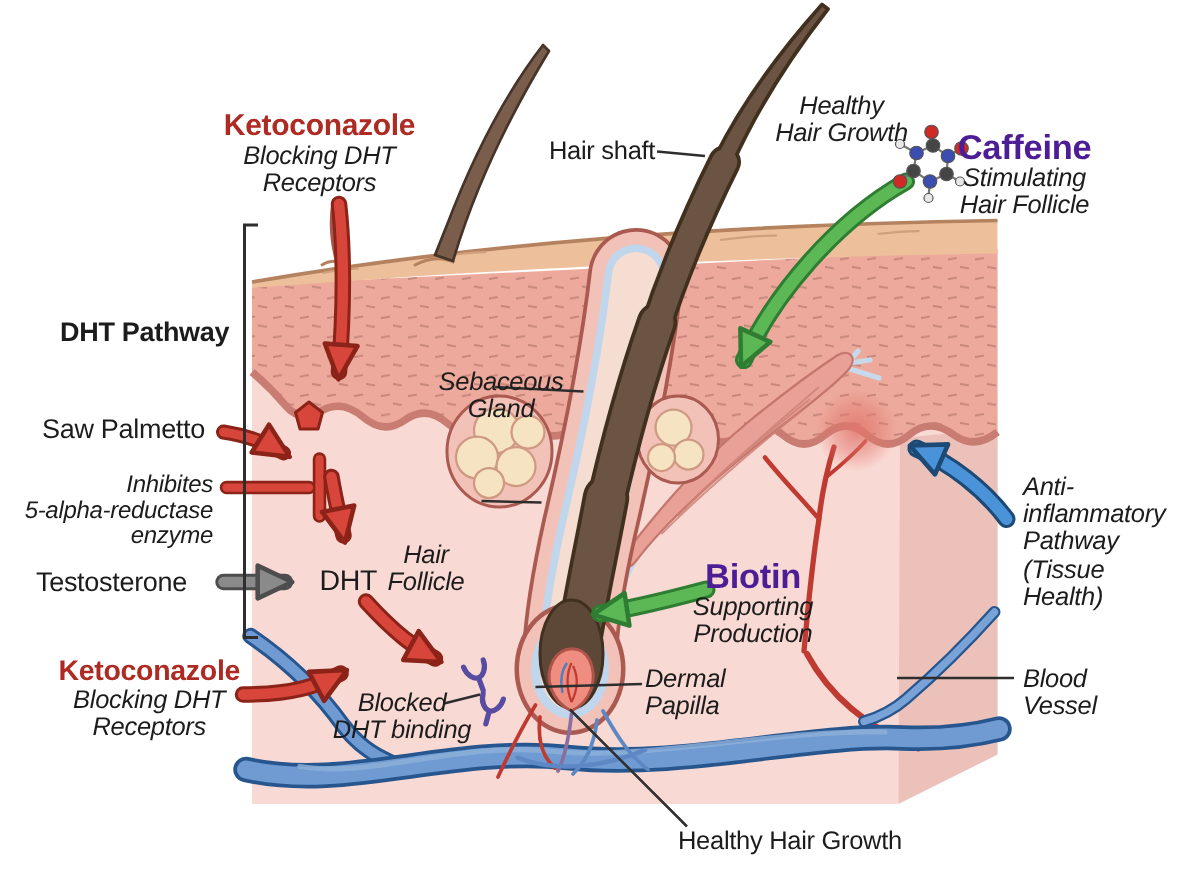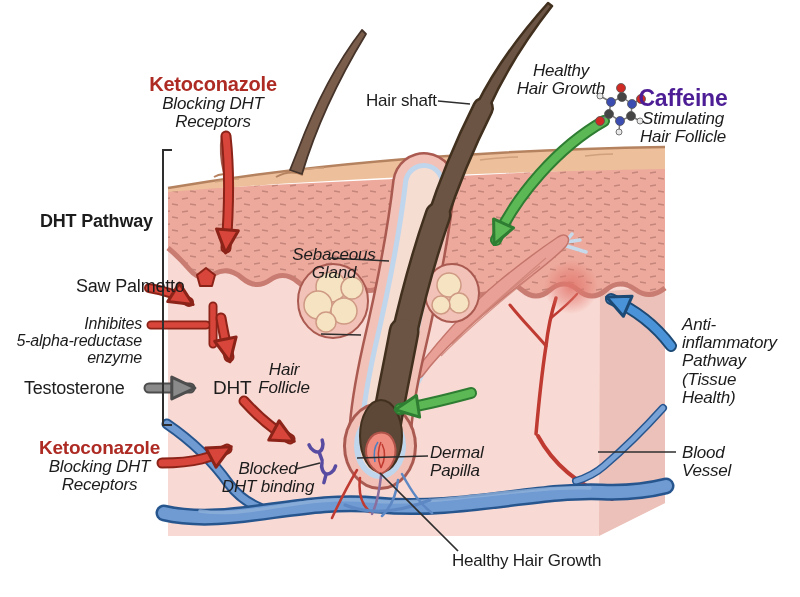--- a/index.html
+++ b/index.html
@@ -252,21 +252,21 @@
 <div class="lbl center" style="left:612px;top:86px;width:142px;">
   <span class="green-title">Caffeine</span>
   <span class="t">Stimulating</span>
   <span class="t">Hair Follicle</span>
 </div>
 
 <div class="lbl bold" style="left:40px;top:212px;font-size:18px;">
   <span>DHT Pathway</span>
 </div>
 
-<div class="lbl" style="left:28px;top:277px;font-size:18px;margin-left:48px;">
+<div class="lbl" style="left:28px;top:277px;font-size:18px;">
   <span>Saw Palmetto</span>
 </div>
 
 <div class="lbl right" style="left:8px;top:316px;width:134px;font-size:16px;">
   <span class="t">Inhibites</span>
   <span class="t">5-alpha-reductase</span>
   <span class="t">enzyme</span>
 </div>
 
 <div class="lbl" style="left:24px;top:379px;font-size:18px;">
@@ -280,20 +280,25 @@
 <div class="lbl center" style="left:238px;top:246px;width:96px;margin-left:48px;">
   <span class="t">Sebaceous</span>
   <span class="t">Gland</span>
 </div>
 
 <div class="lbl center" style="left:246px;top:321px;width:76px;margin-top:40px;">
   <span class="t">Hair</span>
   <span class="t">Follicle</span>
 </div>
 
+<div class="lbl center" style="left:440px;top:372px;width:124px;">
+  <span class="green-title">Biotin</span>
+  <span class="t">Supporting</span>
+  <span class="t">Production</span>
+</div>
 
 <div class="lbl" style="left:682px;top:316px;line-height:1.07;">
   <span class="t">Anti-</span>
   <span class="t">inflammatory</span>
   <span class="t">Pathway</span>
   <span class="t">(Tissue</span>
   <span class="t">Health)</span>
 </div>
 
 <div class="lbl center" style="left:12px;top:438px;width:175px;">

